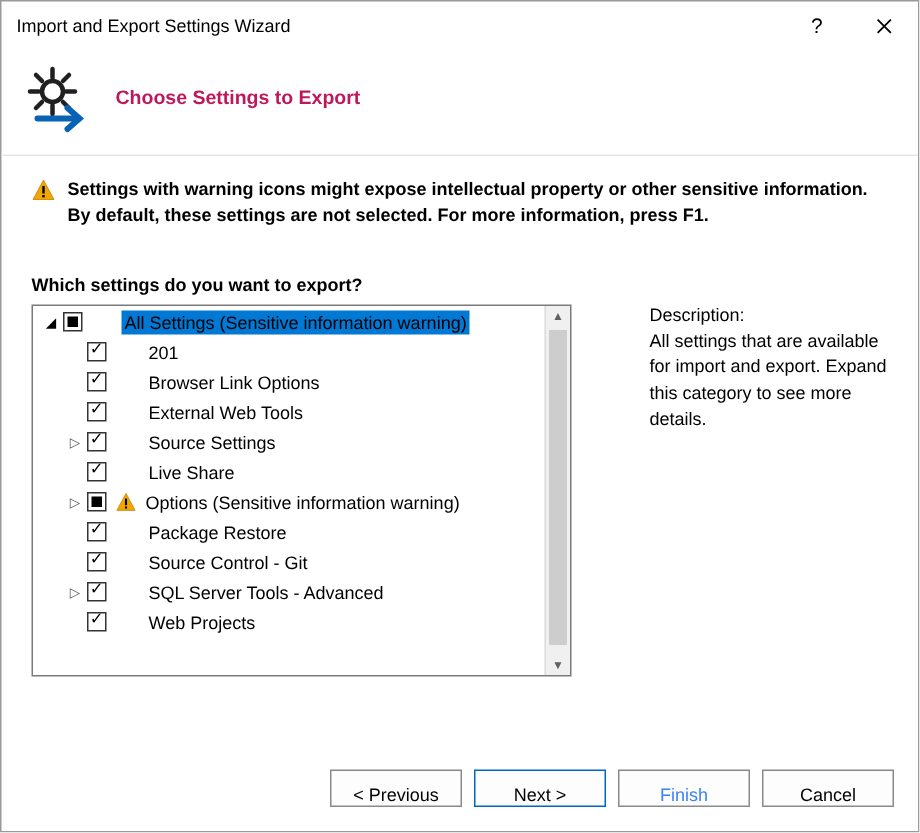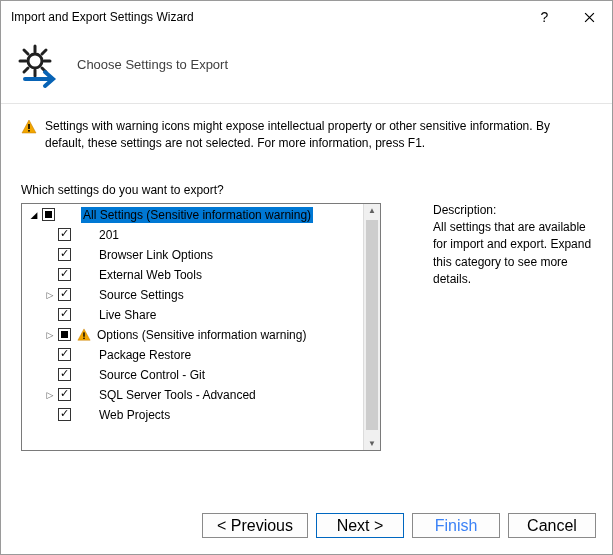--- a/index.html
+++ b/index.html
@@ -49,40 +49,40 @@
   }
   .header .gear-box {
     width: 50px;
     height: 50px;
     display: flex;
     align-items: center;
     justify-content: center;
     margin-right: 14px;
   }
   .header-title {
-    font-weight: 400;
+    font-weight: 700;
     font-size: 13px;
-    color: #404040;
+    color: #be185d;
   }
   .warning-row {
     display: flex;
     padding: 14px 20px 6px 20px;
     align-items: flex-start;
     line-height: 1.45;
   }
   .warning-row .wicon {
     width: 16px;
     height: 16px;
     margin-right: 8px;
     margin-top: 1px;
     flex: none;
   }
-  .warning-text { color: #000; }
+  .warning-text { color: #000; font-weight: bold; }
   .question-label {
-    font-weight: 400;
+    font-weight: 700;
     padding: 24px 20px 6px 20px;
     font-size: 12px;
   }
   .body-row {
     display: flex;
     padding: 0 20px;
     gap: 18px;
   }
   .tree-box {
     width: 360px;
@@ -192,23 +192,23 @@
     padding: 14px 16px 16px 0;
     display: flex;
     justify-content: flex-end;
     gap: 8px;
   }
   .btn {
     min-width: 88px;
     height: 25px;
     border: 1px solid #8a8a8a;
     background: #fdfdfd;
-    font-size: 16px;
-    display: flex;
-    align-items: center;
+    font-size: 12px;
+    display: flex;
+    align-items: flex-end;
     justify-content: center;
     padding: 0 14px;
   }
   .btn.primary { border: 1.5px solid #0067c0; }
   .btn.disabled { color: #3b82f6; }
 </style>
 </head>
 <body>
 
 <div class="window">

